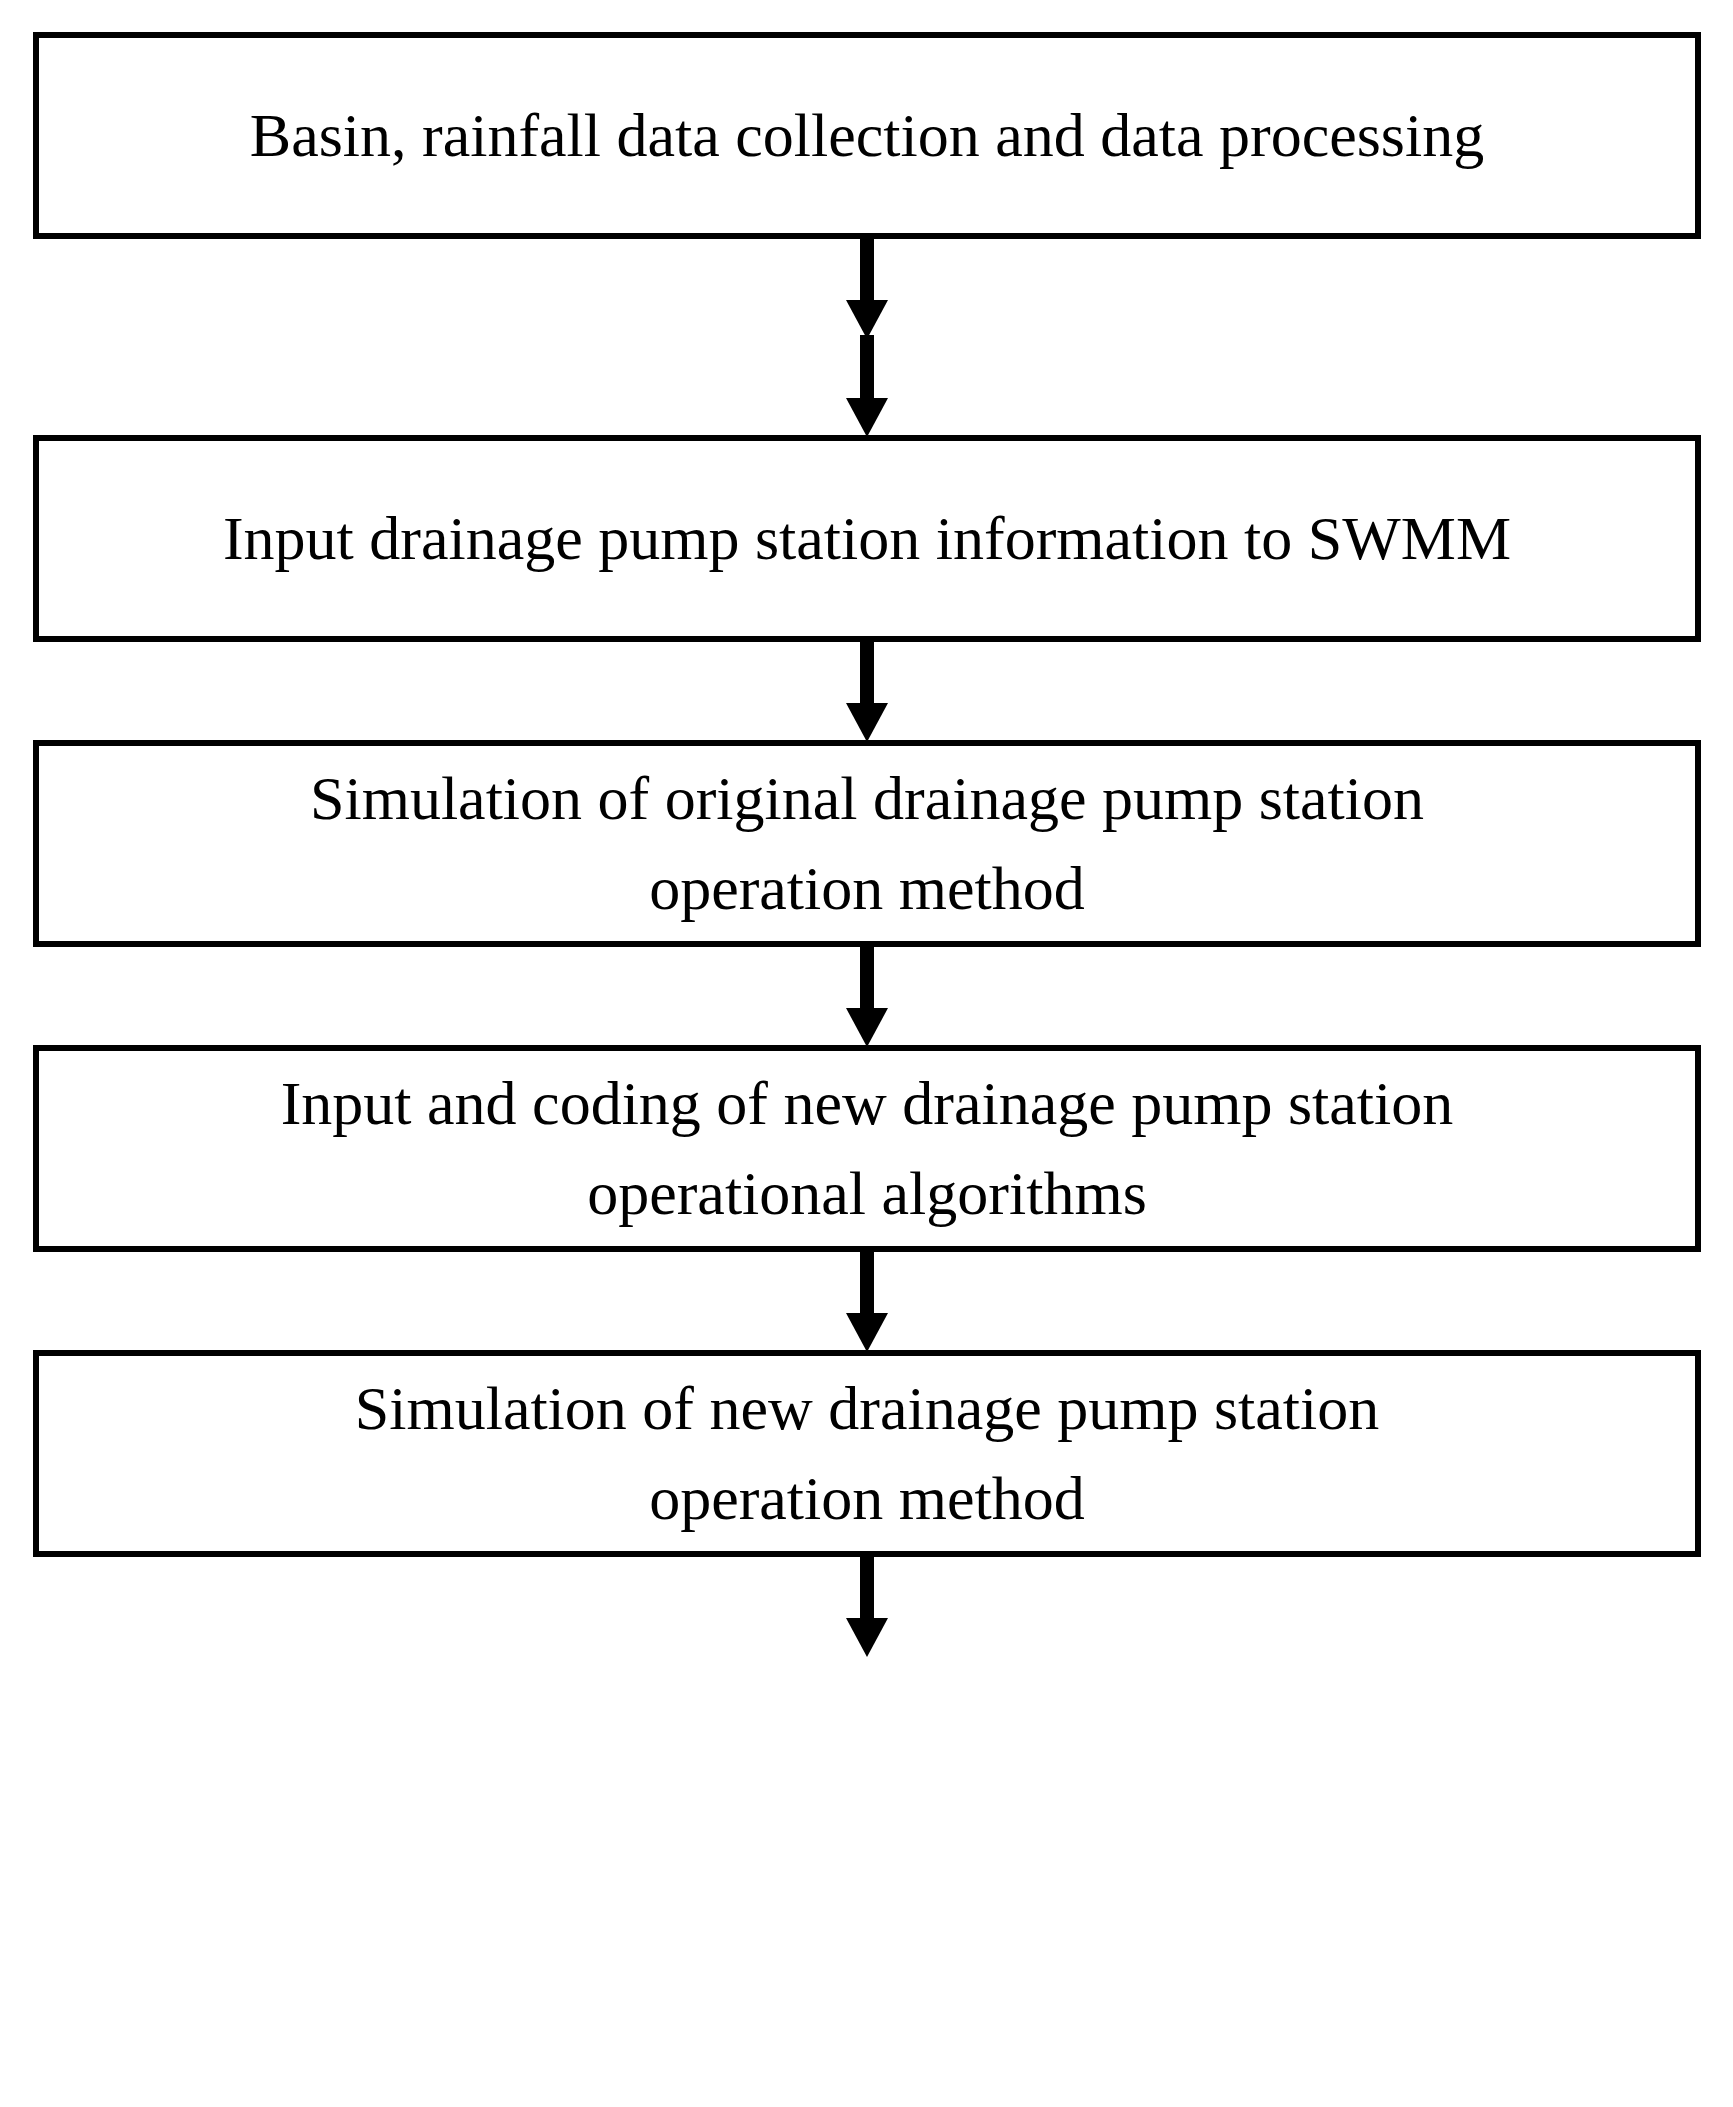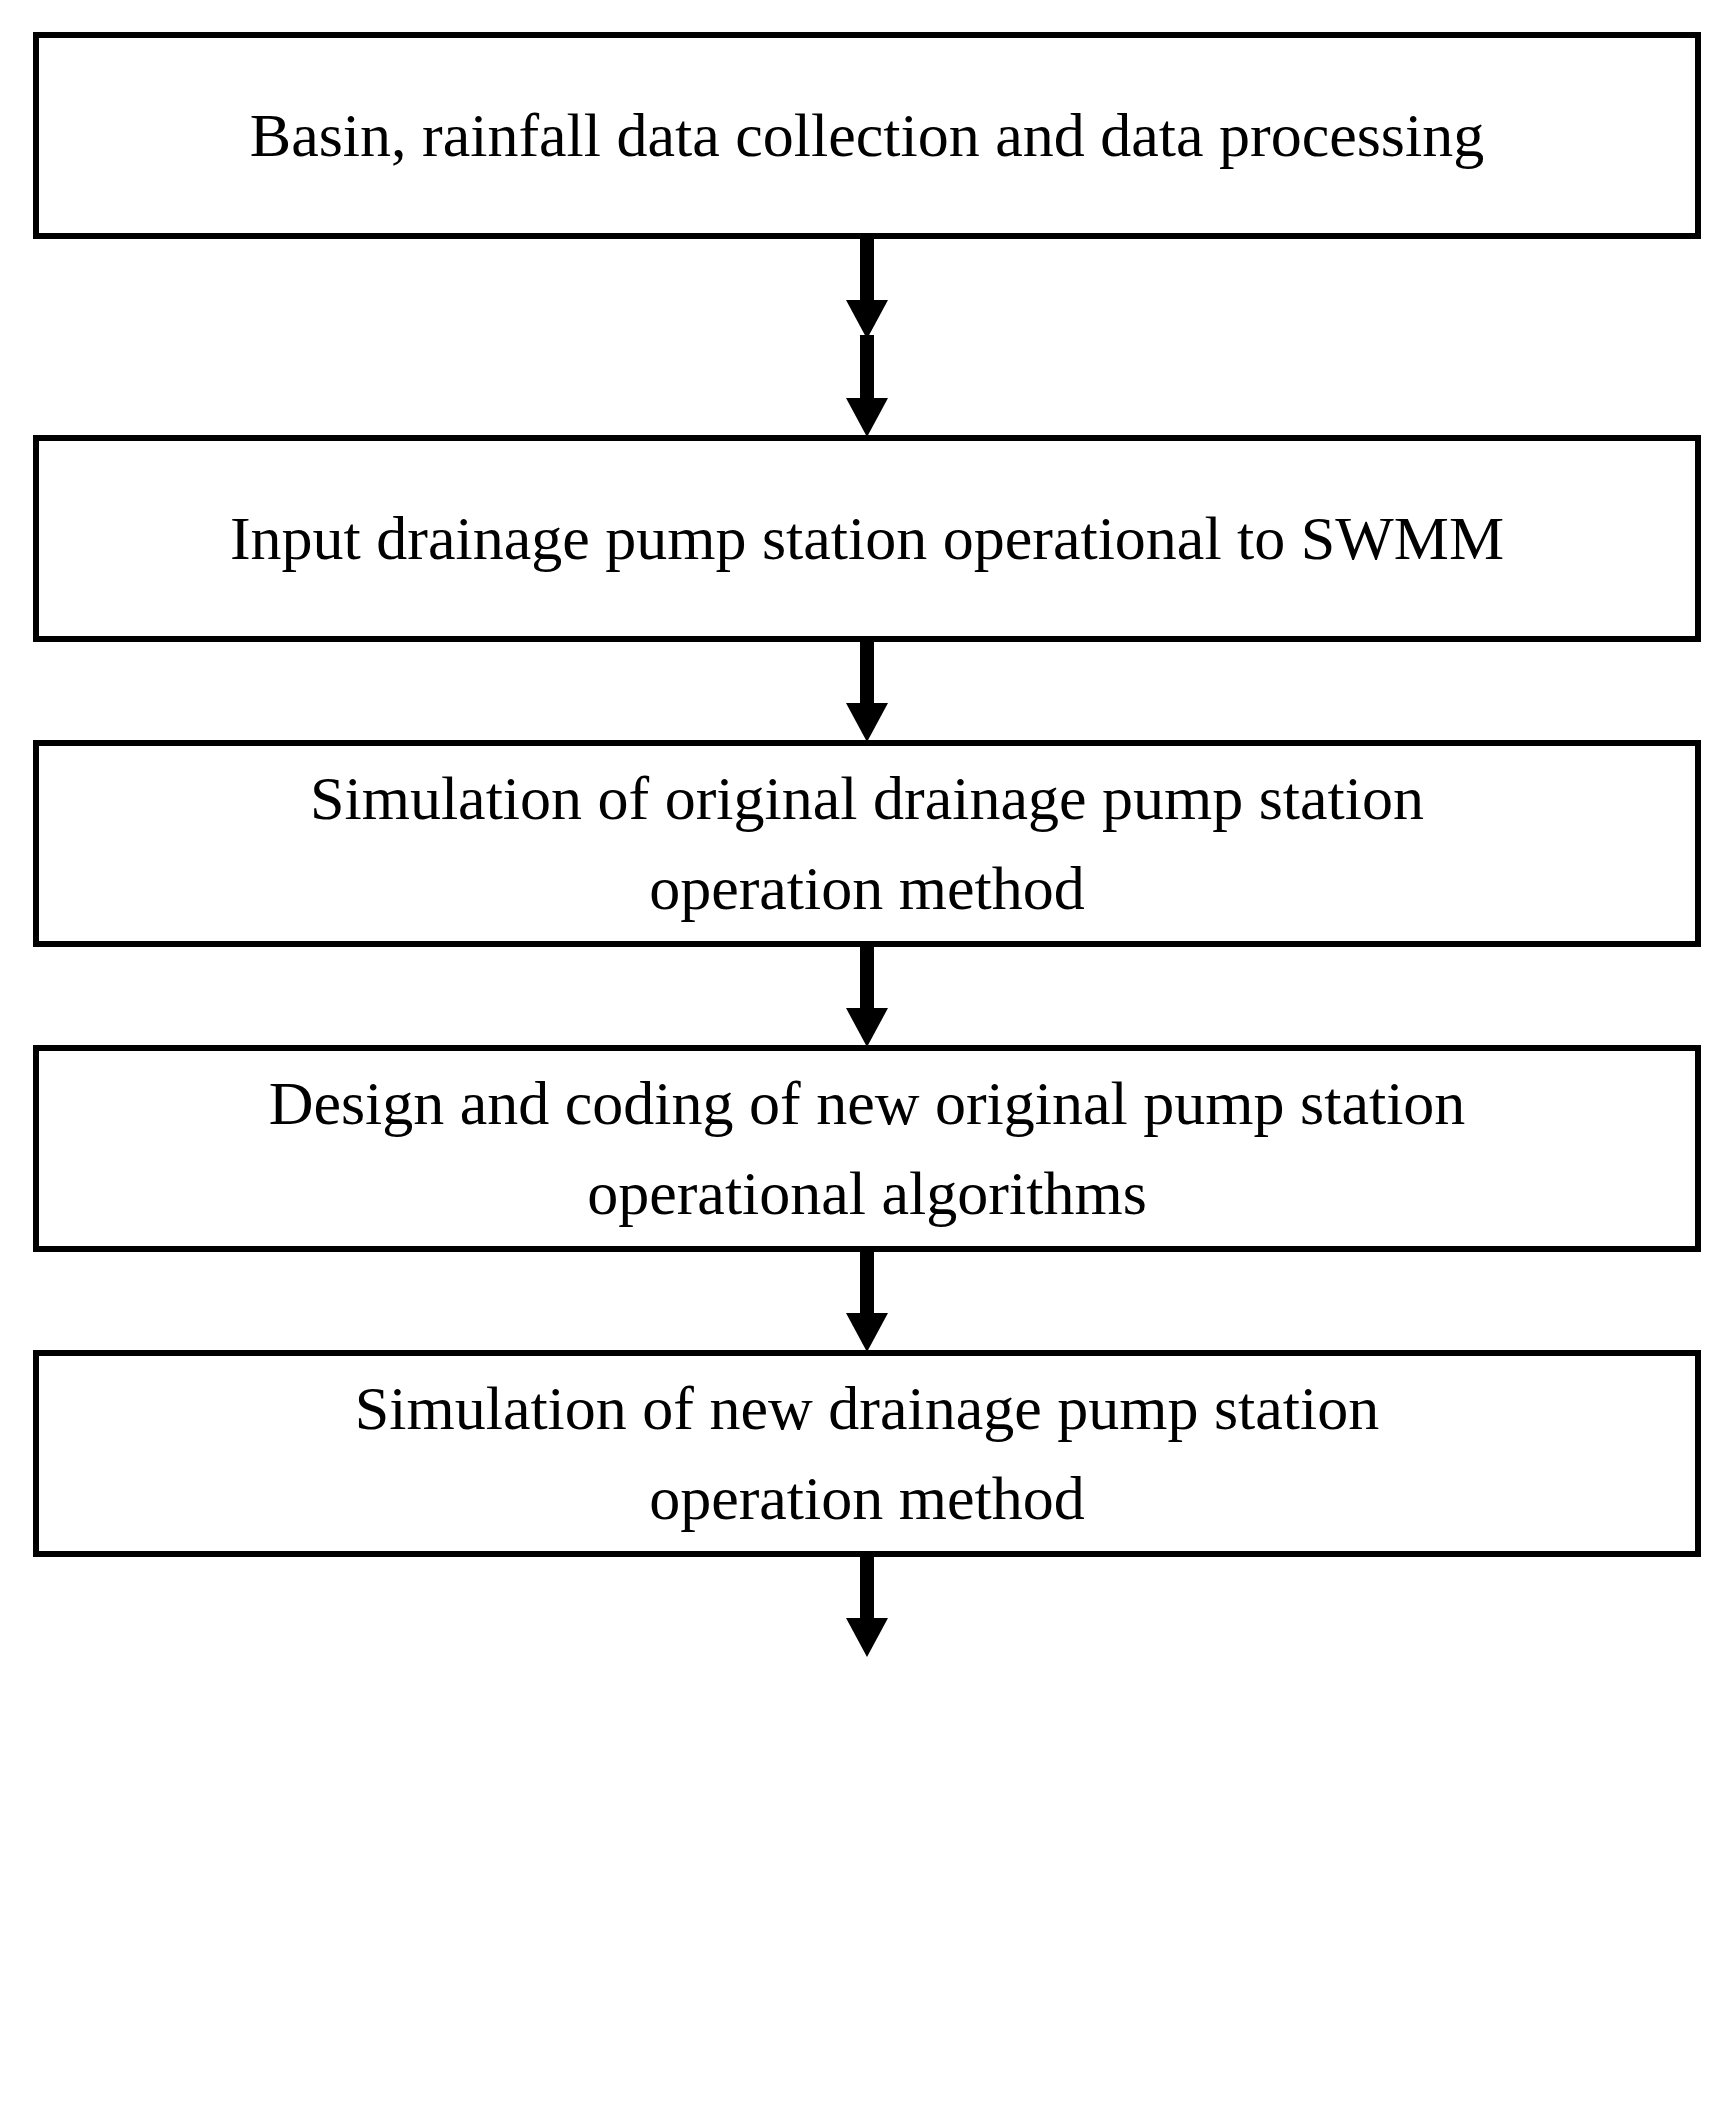--- a/index.html
+++ b/index.html
@@ -75,36 +75,36 @@
       <div class="stem"></div>
       <div class="head"></div>
     </div>
 
 
     <div class="arrow">
       <div class="stem"></div>
       <div class="head"></div>
     </div>
 
-    <div class="flow-box">Input drainage pump station operational to SWMM</div>
+    <div class="flow-box">Input drainage pump station information to SWMM</div>
 
     <div class="arrow">
       <div class="stem"></div>
       <div class="head"></div>
     </div>
 
     <div class="flow-box">Simulation of original drainage pump station
 operation method</div>
 
     <div class="arrow">
       <div class="stem"></div>
       <div class="head"></div>
     </div>
 
-    <div class="flow-box">Design and coding of new original pump station
+    <div class="flow-box">Input and coding of new drainage pump station
 operational algorithms</div>
 
     <div class="arrow">
       <div class="stem"></div>
       <div class="head"></div>
     </div>
 
     <div class="flow-box">Simulation of new drainage pump station
 operation method</div>
 

